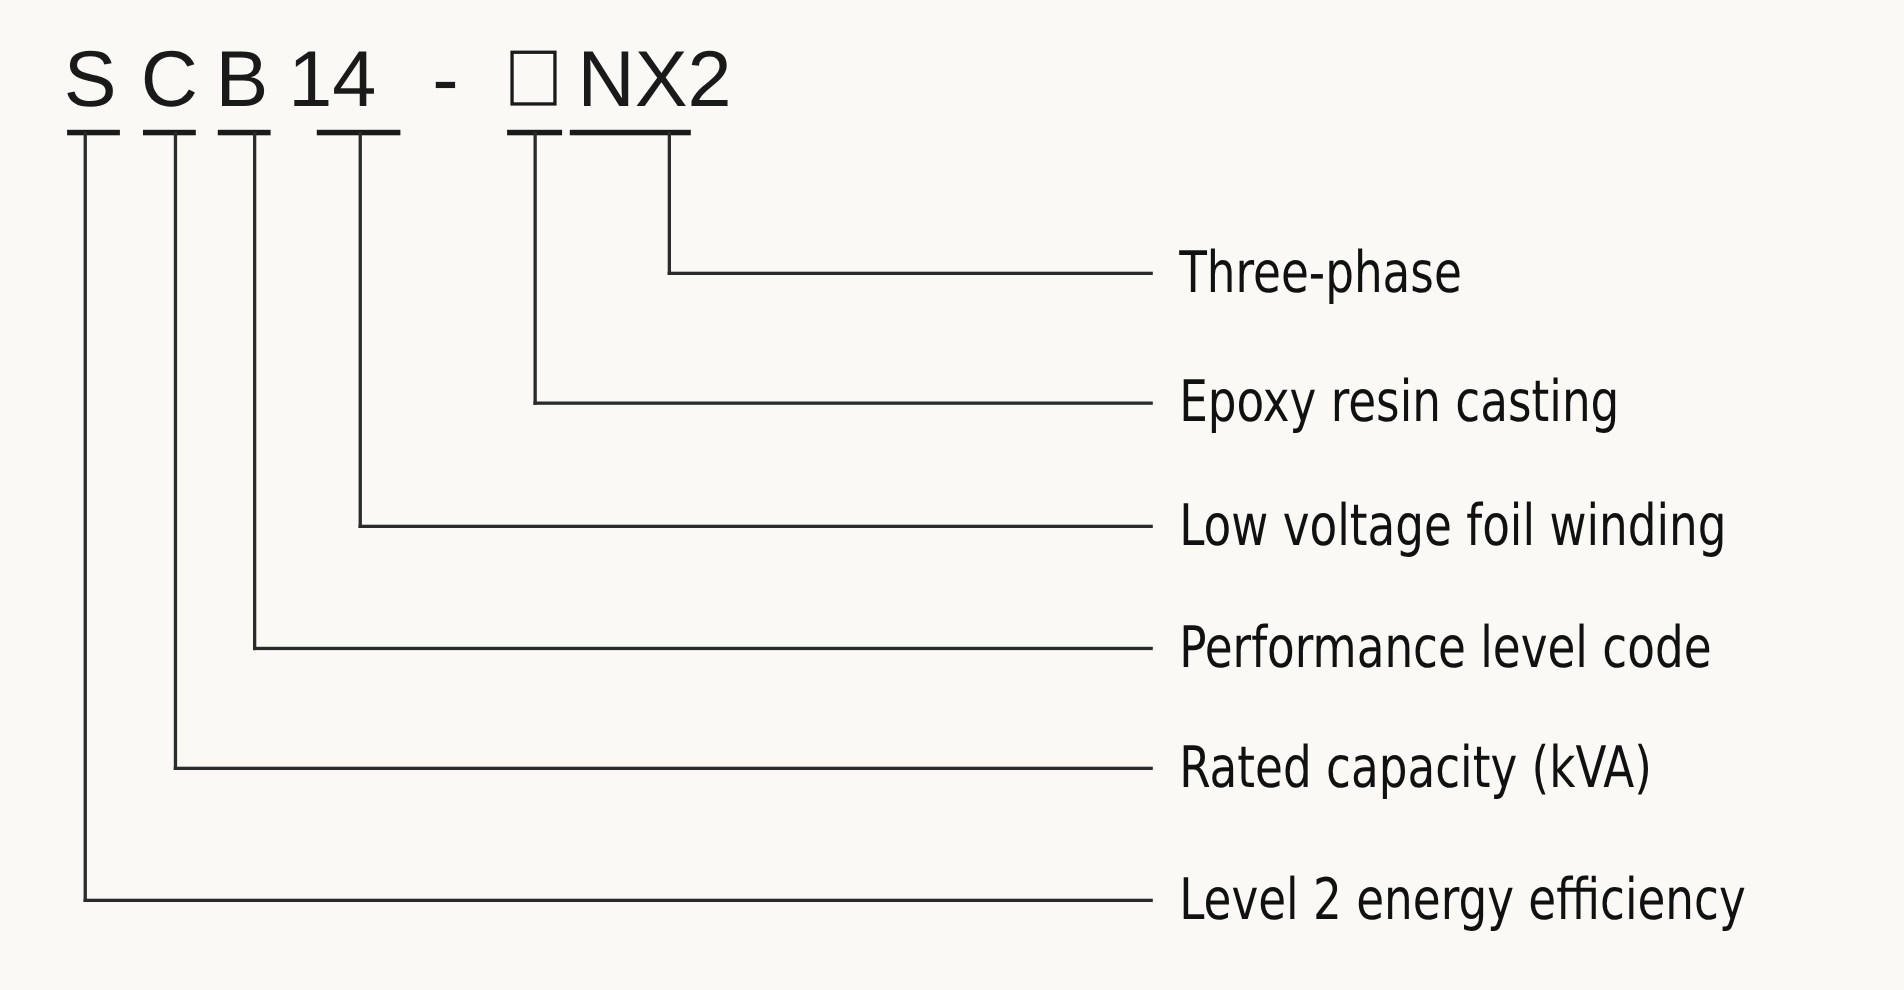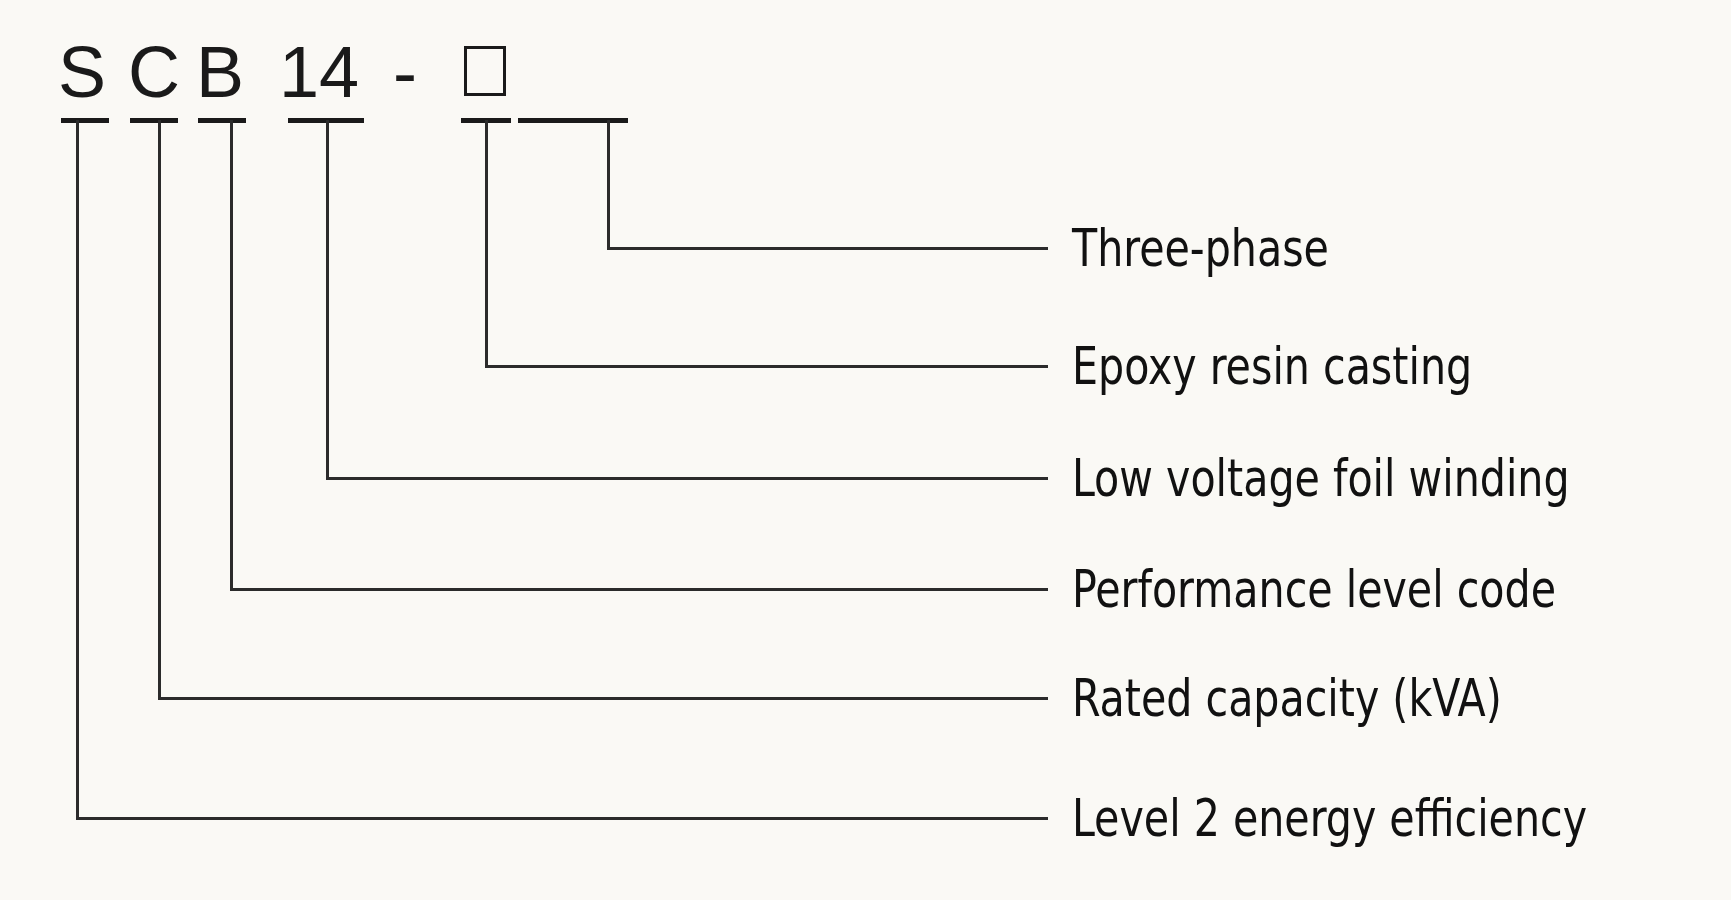--- a/index.html
+++ b/index.html
@@ -90,26 +90,27 @@
 <div id="canvas">
 
   <div id="code-row">
 
     <span class="code-token serifish" style="left:58px;  top:36px;">S</span>
 
     <span class="code-token serifish" style="left:128px; top:36px;">C</span>
 
     <span class="code-token serifish" style="left:196px; top:36px;">B</span>
 
-    <span class="code-token serifish" style="left:279px; top:36px;">14</span>
+    <span class="code-token serifish" style="left:262px; top:36px;">14</span>
 
     <span class="code-token serifish" style="left:393px; top:36px;">-</span>
 
     <span id="placeholder-box"></span>
 
+    <span class="code-token serifish" style="left:525px; top:36px;">NX2</span>
   </div>
 
   <span class="underbar" style="left:61px;  top:118px; width:48px;"></span>
   <span class="underbar" style="left:130px; top:118px; width:48px;"></span>
   <span class="underbar" style="left:198px; top:118px; width:48px;"></span>
   <span class="underbar" style="left:288px; top:118px; width:76px;"></span>
   <span class="underbar" style="left:461px; top:118px; width:50px;"></span>
   <span class="underbar" style="left:518px; top:118px; width:110px;"></span>
 
   <span class="leader-v" style="left:607px; top:120px; height:130px;"></span>

